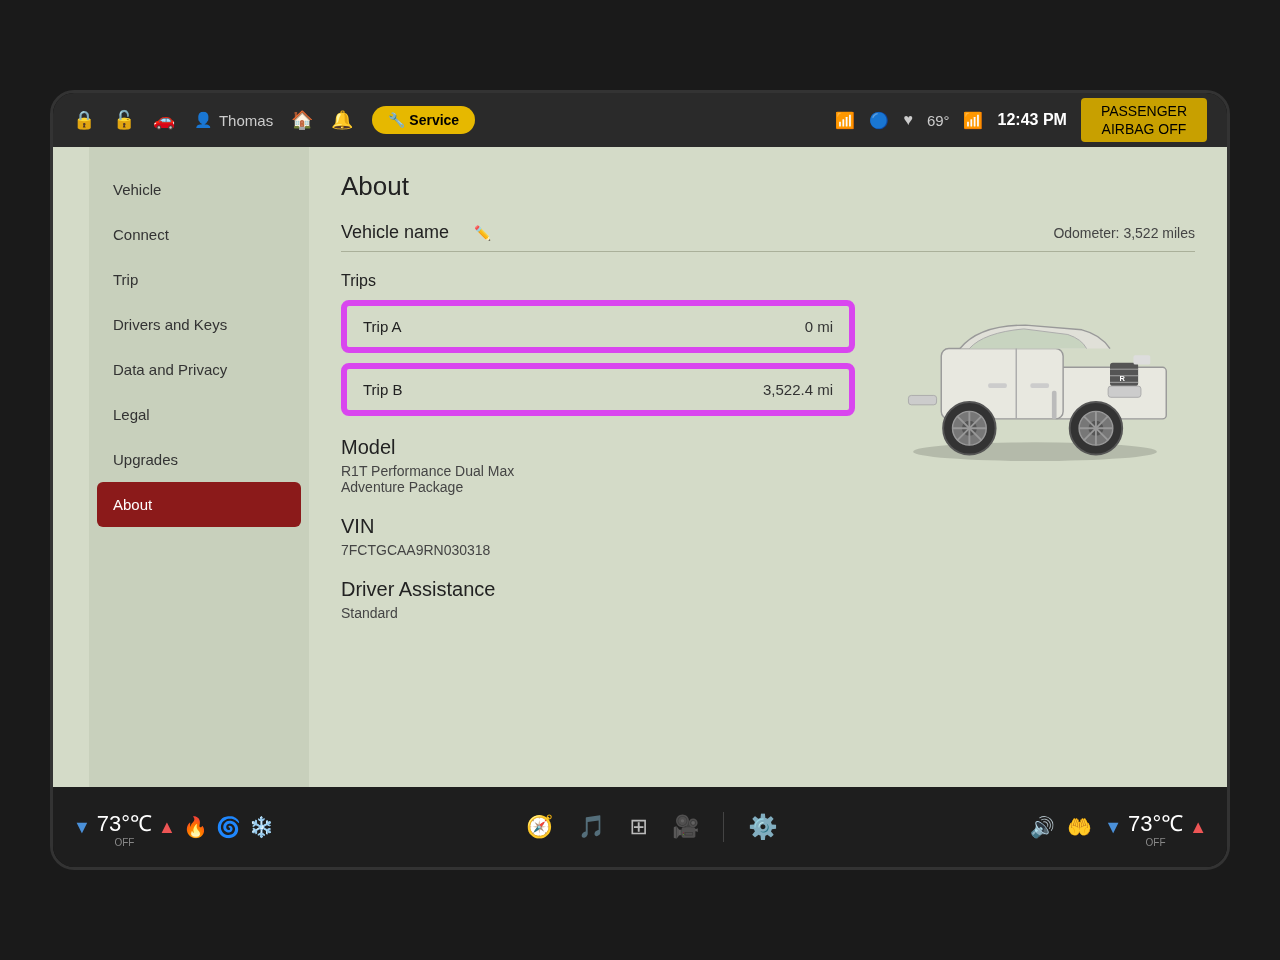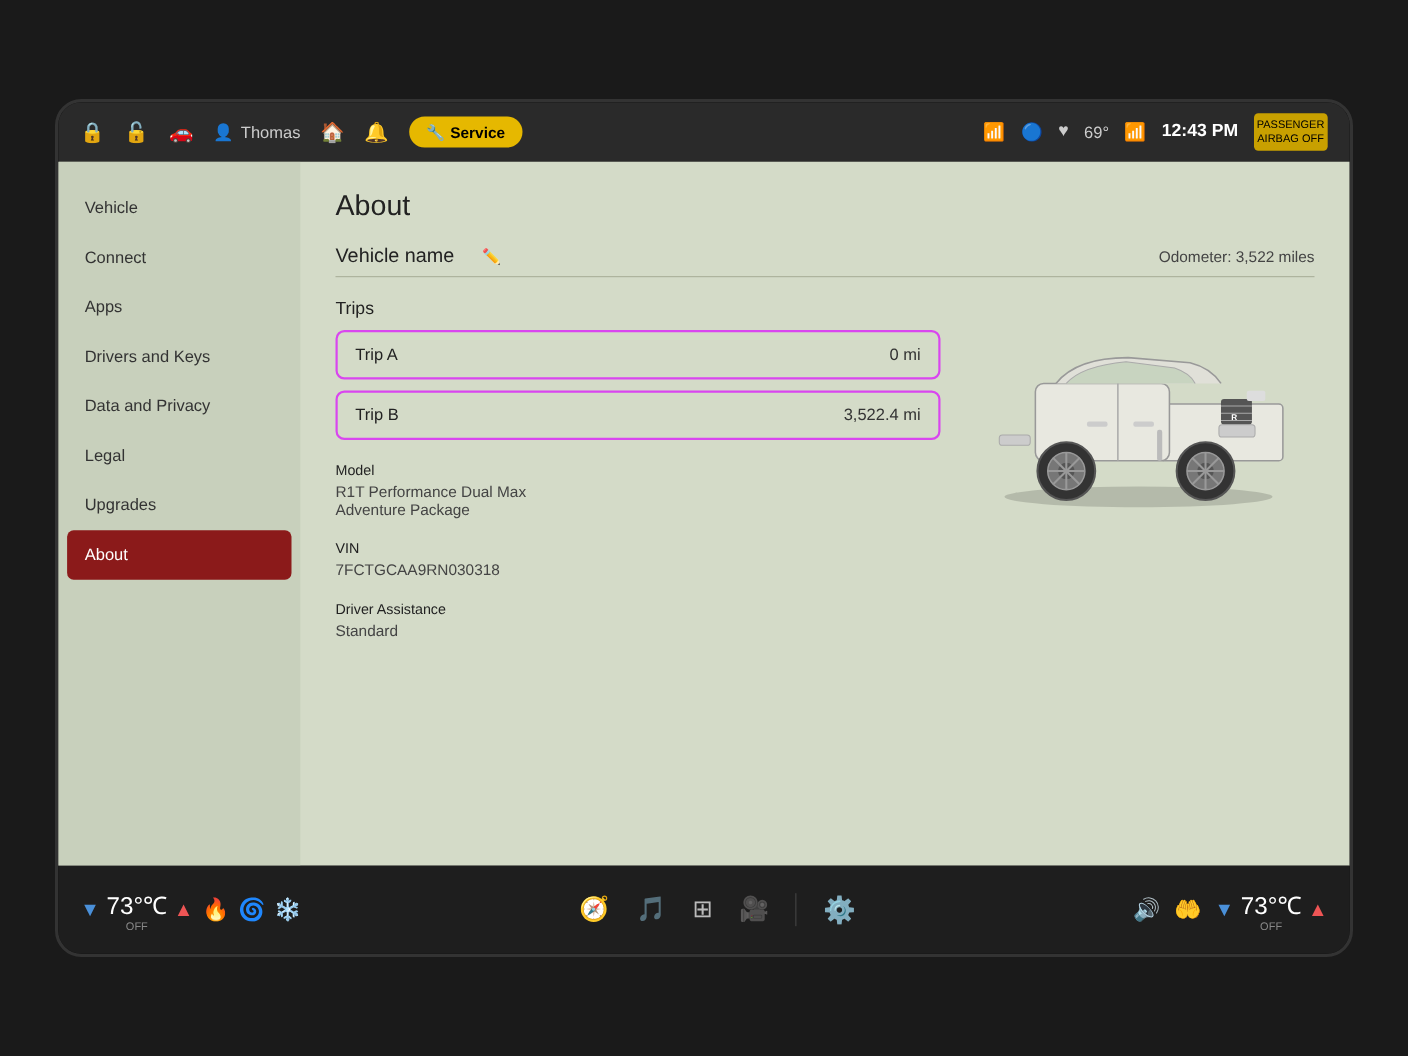--- a/index.html
+++ b/index.html
@@ -90,22 +90,22 @@
 
     .time {
       color: #fff;
       font-size: 16px;
       font-weight: bold;
     }
 
     .passenger-warning {
       background: #c8a000;
       color: #000;
-      font-size: 10px;
-      padding: 4px 3px;
+      font-size: 14px;
+      padding: 4px 20px;
       border-radius: 4px;
       text-align: center;
       line-height: 1.3;
     }
 
     
     .main-content {
       display: flex;
       flex: 1;
       background: #d4dbc8;
@@ -113,20 +113,21 @@
     }
 
     
     .sidebar {
       width: 220px;
       background: #c8d0bc;
       padding: 20px 0;
       flex-shrink: 0;
       display: flex;
       flex-direction: column;
+      margin-left: 36px;
     }
 
     .sidebar-item {
       padding: 14px 24px;
       font-size: 15px;
       color: #333;
       cursor: pointer;
     }
 
     .sidebar-item.active {
@@ -207,21 +208,21 @@
     
     .section-label {
       font-size: 16px;
       font-weight: 500;
       color: #222;
       margin-bottom: 10px;
     }
 
     .trip-card {
       background: transparent;
-      border: 2px solid #d946ef;
+      border: 6px solid #d946ef;
       border-radius: 8px;
       padding: 12px 16px;
       display: flex;
       justify-content: space-between;
       align-items: center;
       margin-bottom: 10px;
       cursor: pointer;
     }
 
     .trip-name {
@@ -234,21 +235,21 @@
       color: #333;
     }
 
     
     .info-row {
       margin-top: 20px;
       margin-bottom: 16px;
     }
 
     .info-label {
-      font-size: 13px;
+      font-size: 20px;
       font-weight: 500;
       color: #222;
       margin-bottom: 4px;
     }
 
     .info-value {
       font-size: 14px;
       color: #444;
     }
 
@@ -385,21 +386,21 @@
         <div>AIRBAG OFF</div>
       </div>
     </div>
   </div>
 
   <div class="main-content">
 
     <div class="sidebar">
       <div class="sidebar-item">Vehicle</div>
       <div class="sidebar-item">Connect</div>
-      <div class="sidebar-item">Apps</div>
+      <div class="sidebar-item">Trip</div>
       <div class="sidebar-item">Drivers and Keys</div>
       <div class="sidebar-item">Data and Privacy</div>
       <div class="sidebar-item">Legal</div>
       <div class="sidebar-item">Upgrades</div>
       <div class="sidebar-item active">About</div>
     </div>
 
     <div class="content-area">
       <h1 class="page-title">About</h1>
 

